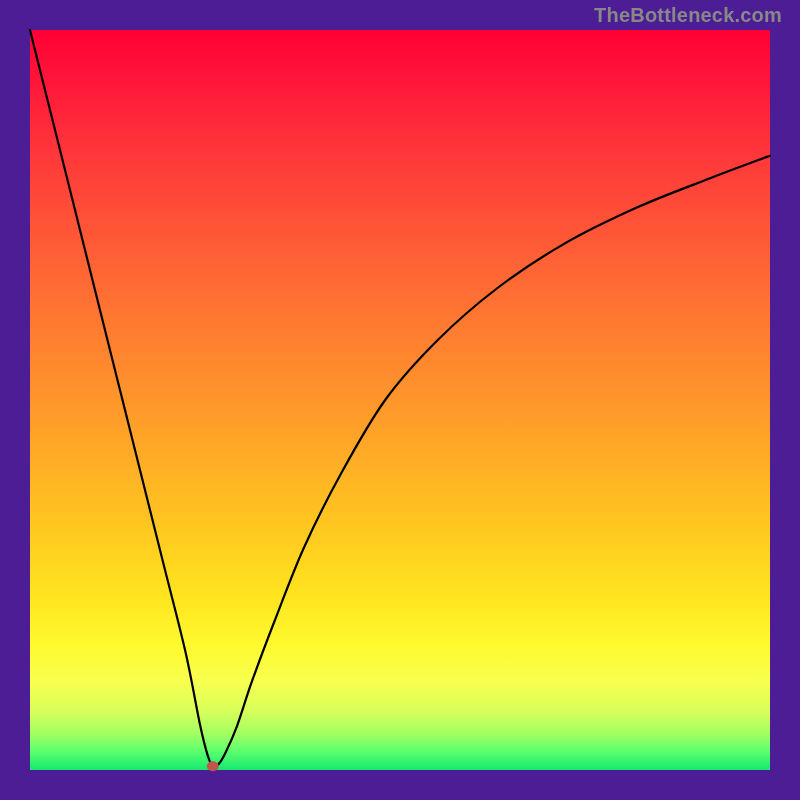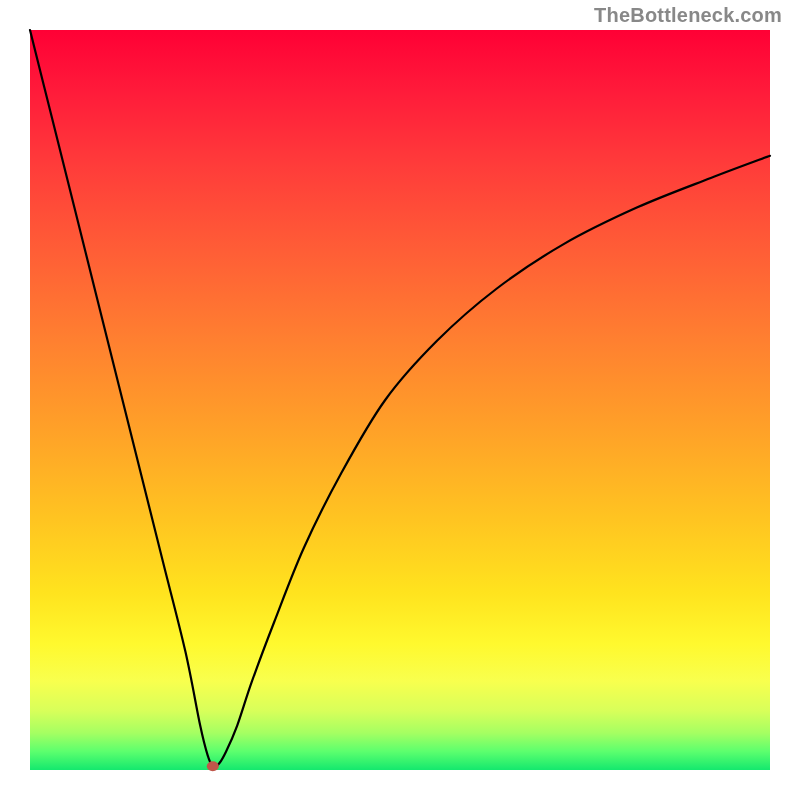--- a/index.html
+++ b/index.html
@@ -8,21 +8,21 @@
     width: 800px;
     height: 800px;
     overflow: hidden;
     background: #000;
     font-family: Arial, Helvetica, sans-serif;
   }
   .frame {
     position: relative;
     width: 800px;
     height: 800px;
-    background: #ffffff;
+    background: #4c1d95;
   }
   .plot-area {
     position: absolute;
     left: 30px;
     top: 30px;
     width: 740px;
     height: 740px;
     
     background: linear-gradient(
       to bottom,

